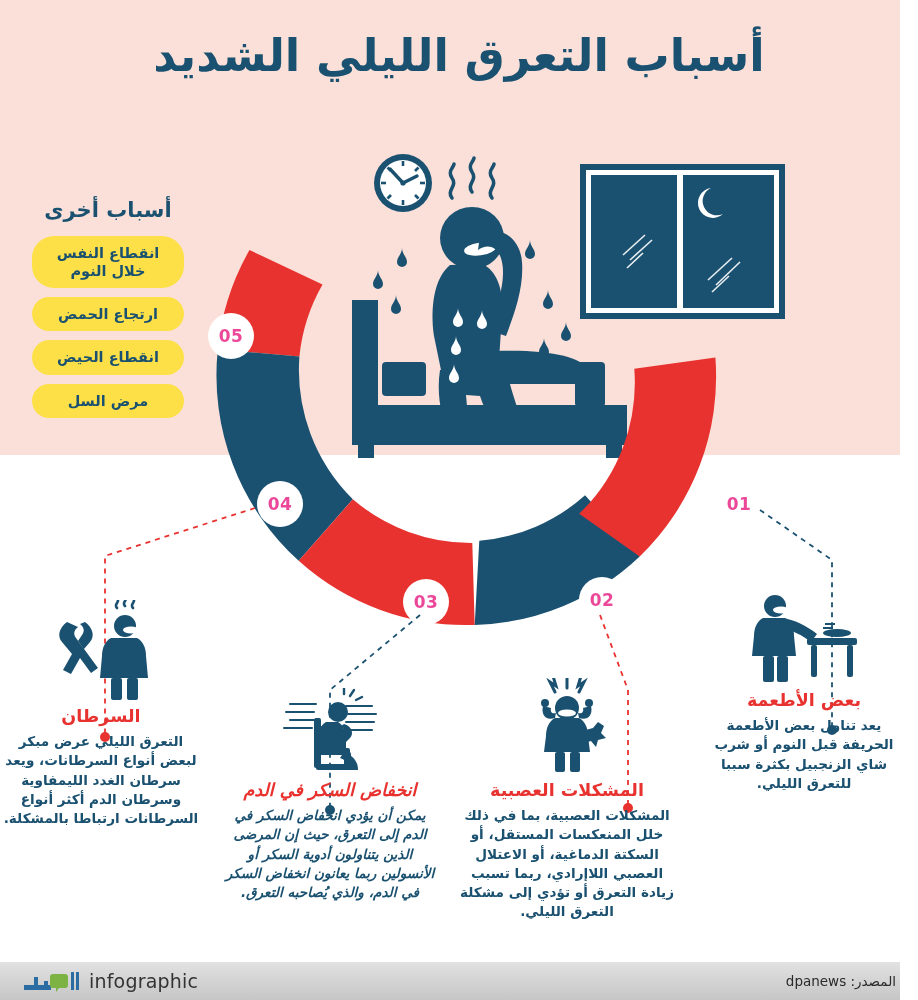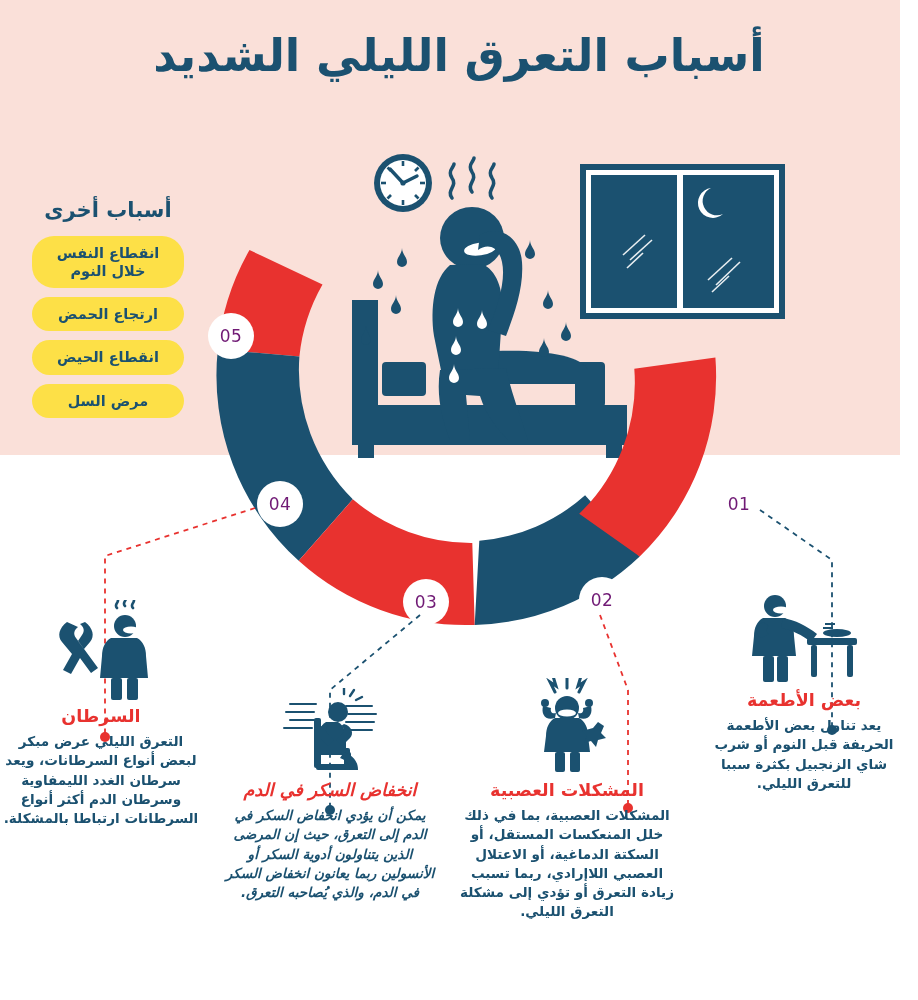--- a/index.html
+++ b/index.html
@@ -37,22 +37,22 @@
     padding:8px 10px;margin:0 14px 9px 14px;
     line-height:1.25;
   }
 
   
   .arc-wrap{position:absolute;left:176px;top:215px;width:580px;height:460px;}
   .arc-wrap svg{display:block;}
 
   .num-badge{
     position:absolute;width:46px;height:46px;border-radius:50%;
-    background:#ffffff;color:#701a75;
-    font-size:17px;font-weight:normal;
+    background:#ffffff;color:#ec4899;
+    font-size:17px;font-weight:bold;
     display:flex;align-items:center;justify-content:center;
     letter-spacing:.5px;
   }
 
   
   .illus{position:absolute;left:330px;top:140px;width:470px;height:330px;}
 
   
   .connectors{position:absolute;left:0;top:0;width:918px;height:1000px;pointer-events:none;}
 
@@ -303,14 +303,28 @@
       <rect x="62" y="57" width="6" height="32" rx="2"></rect>
       <rect x="98" y="57" width="6" height="32" rx="2"></rect>
       <ellipse cx="88" cy="45" rx="14" ry="4"></ellipse>
       <path d="M74 40 l 10 0 M76 36 l 10 0" stroke="#1b5170" stroke-width="2"></path>
     </svg>
     <h3>بعض الأطعمة</h3>
     <p>يعد تناول بعض الأطعمة الحريفة قبل النوم أو شرب شاي الزنجبيل بكثرة سببا للتعرق الليلي.</p>
   </div>
 
   <div class="footer-gap"></div>
+  <div class="footer">
+    <div class="brand">
+      <span class="mark">
+        <svg width="60" height="24" viewBox="0 0 60 24" xmlns="http://www.w3.org/2000/svg">
+          <path d="M2 16 h10 v-8 h4 v8 h6 v-4 h4 v4 h3 v5 h-27 z" fill="#2b6ca3"></path>
+          <path d="M31 5 h12 a3 3 0 0 1 3 3 v8 a3 3 0 0 1 -3 3 h-6 l-3 4 v-4 h-3 a3 3 0 0 1 -3 -3 v-8 a3 3 0 0 1 3 -3z" fill="#7cb342"></path>
+          <rect x="49" y="3" width="3" height="18" fill="#2b6ca3"></rect>
+          <rect x="54" y="3" width="3" height="18" fill="#2b6ca3"></rect>
+        </svg>
+      </span>
+      <span class="word">infographic</span>
+    </div>
+    <div class="source">المصدر: dpanews</div>
+  </div>
 
 </div>
 
 </body></html>

